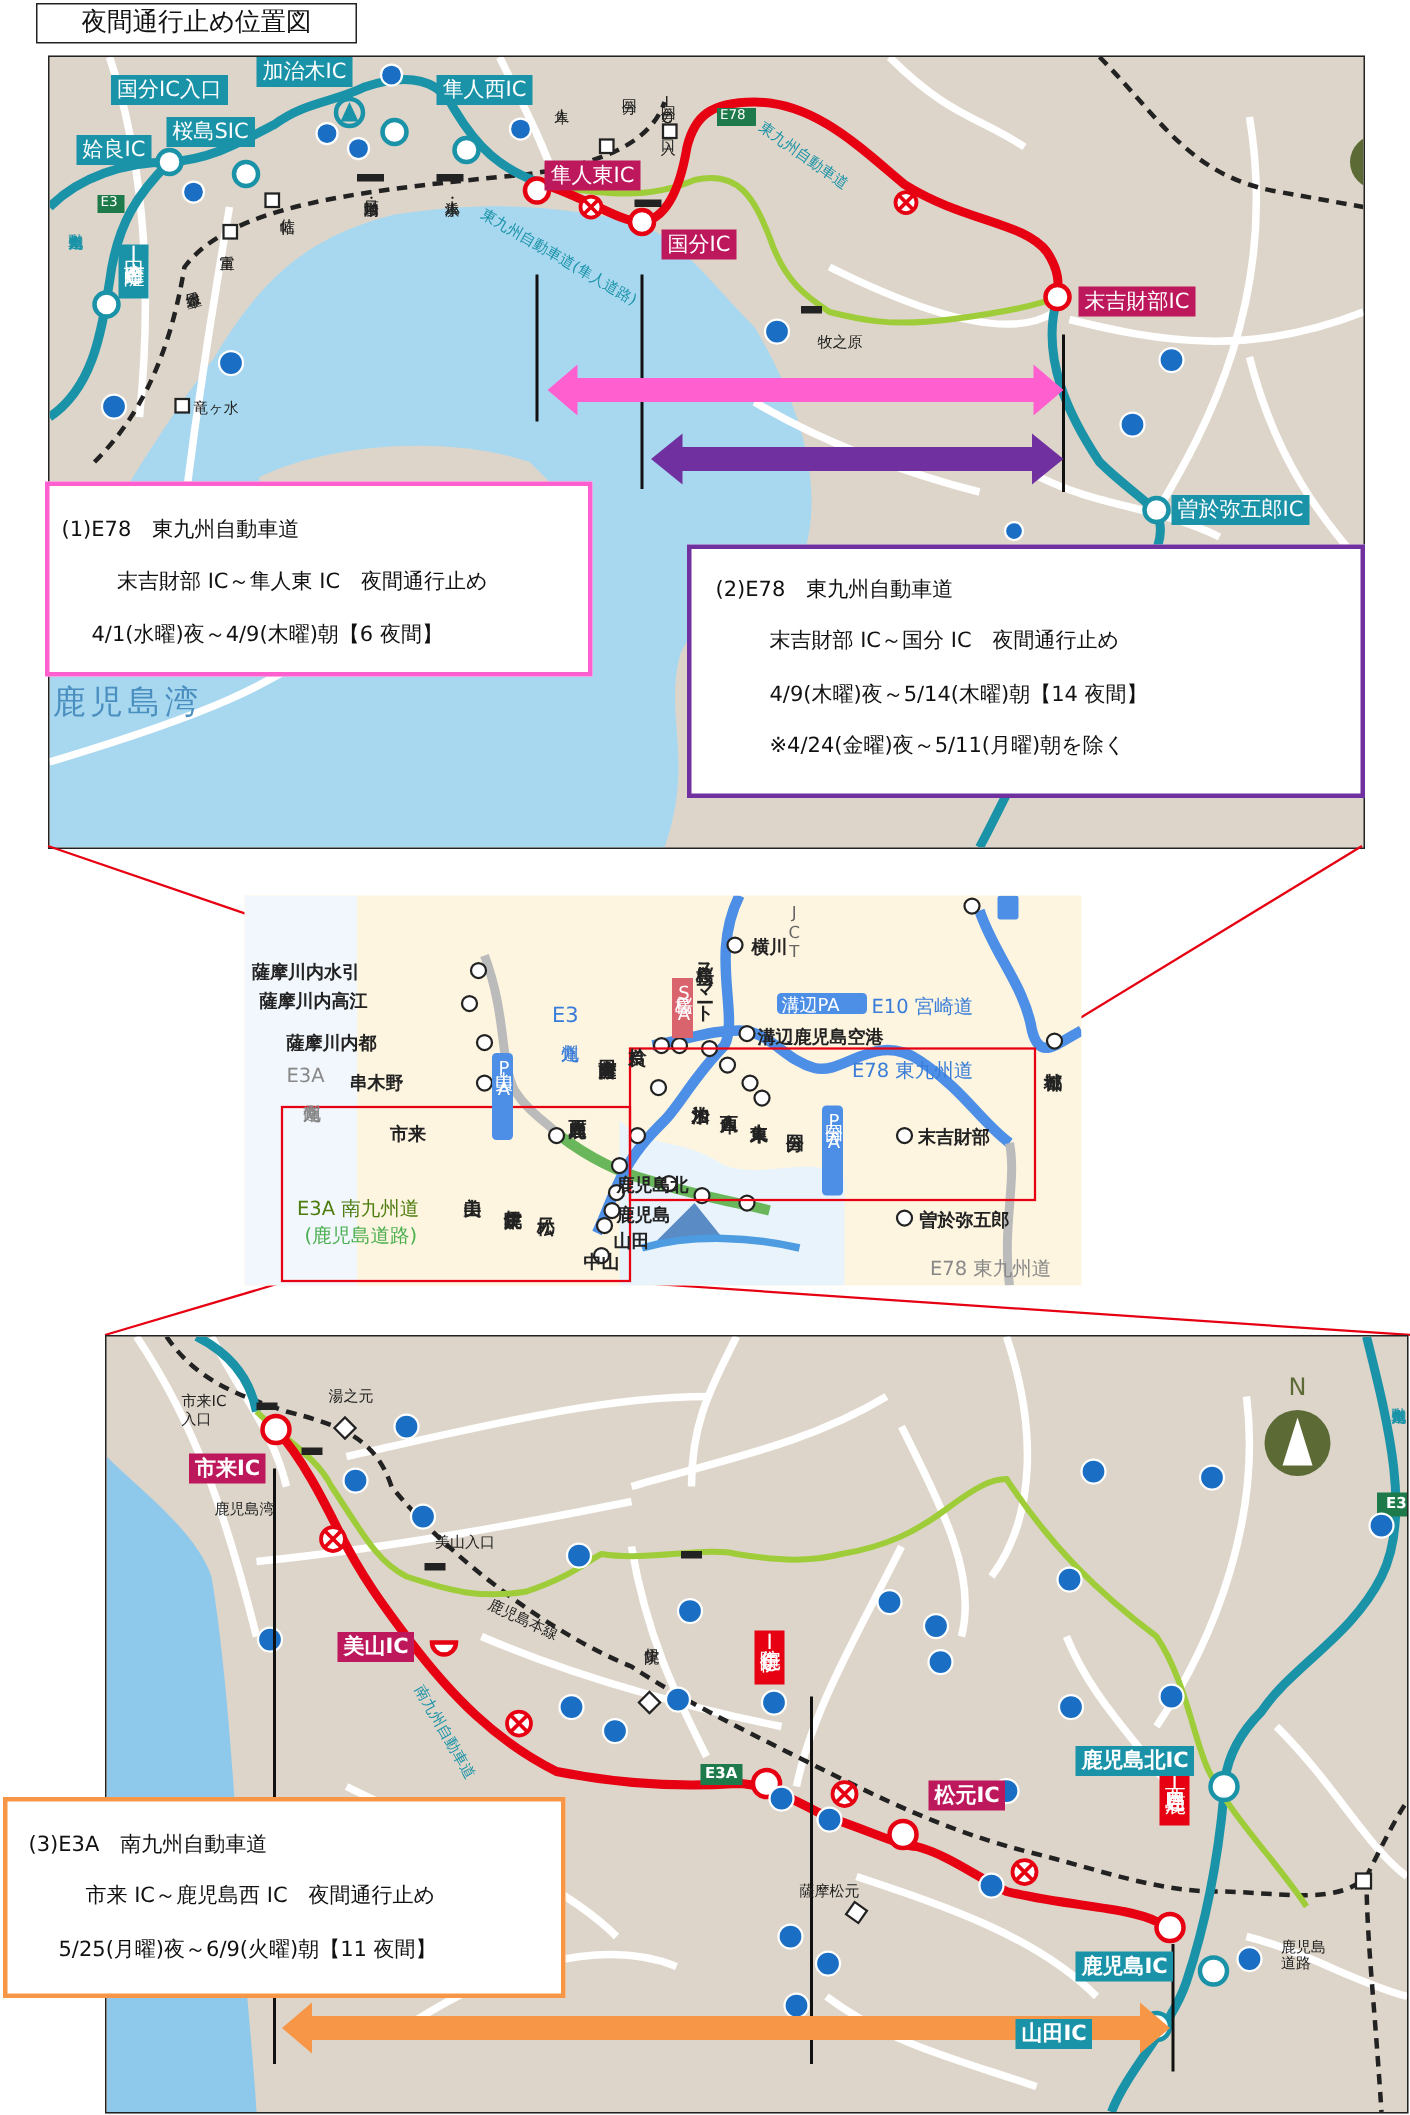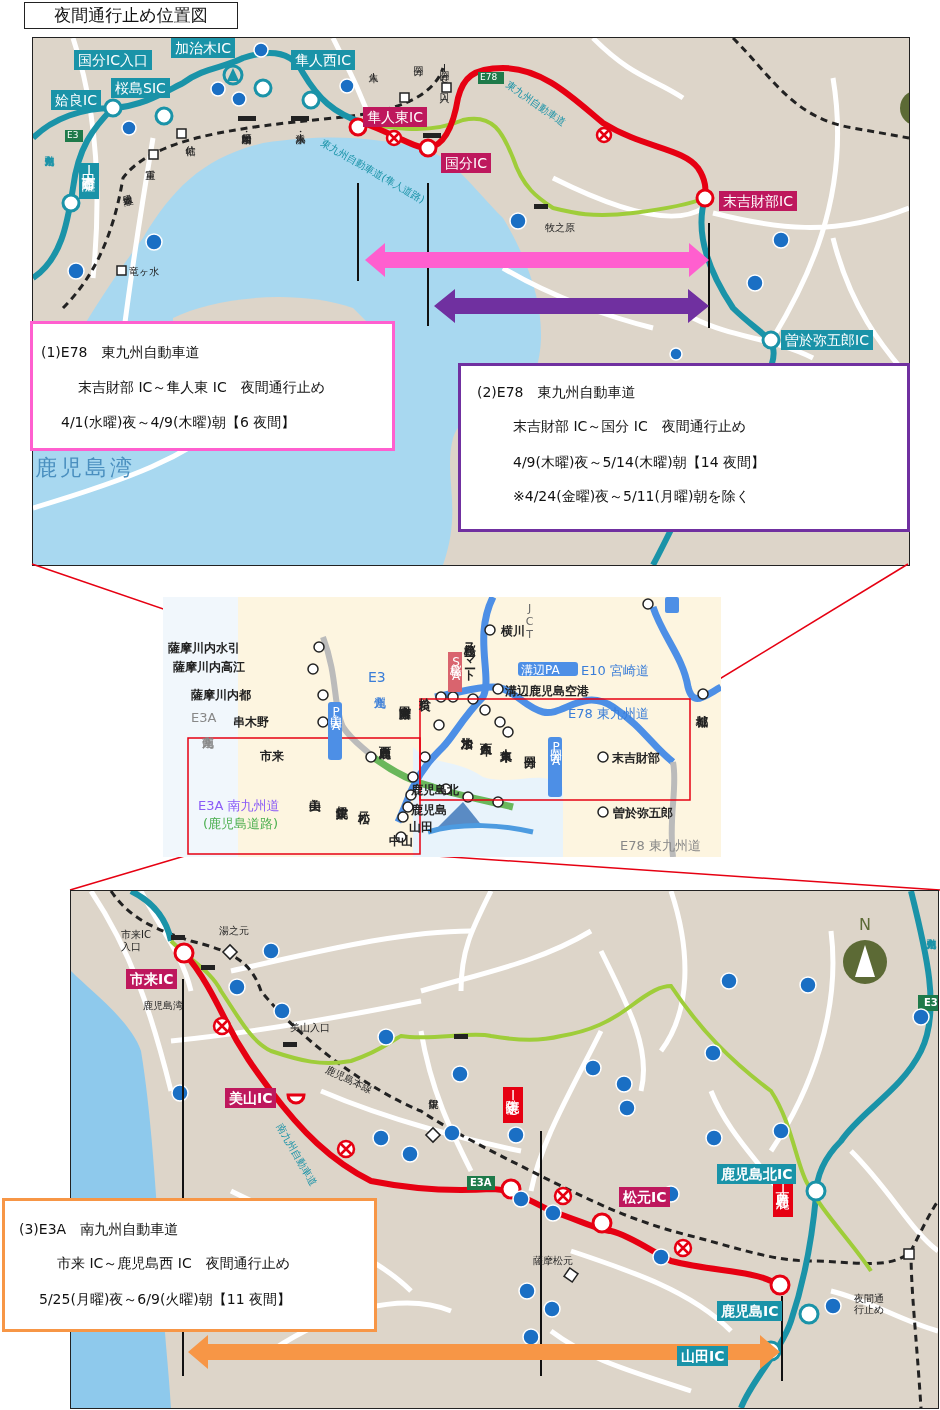--- a/index.html
+++ b/index.html
@@ -235,21 +235,21 @@
   <span class="mm-vtxt" style="left:38px;top:130px;color:#888;font-weight:normal;">南九州道</span>
   <span class="mm-txt" style="left:97px;top:151px;">市来</span>
   <span class="mm-vtxt" style="left:145px;top:192px;">美山</span>
   <span class="mm-vtxt" style="left:172px;top:200px;">伊集院</span>
   <span class="mm-vtxt" style="left:194px;top:205px;">松元</span>
   <span class="mm-vtxt" style="left:215px;top:140px;">鹿児島西</span>
   <span class="mm-txt" style="left:248px;top:185px;">鹿児島北</span>
   <span class="mm-txt" style="left:248px;top:205px;">鹿児島</span>
   <span class="mm-txt" style="left:246px;top:222px;">山田</span>
   <span class="mm-txt" style="left:226px;top:236px;">中山</span>
-  <span class="mm-txt" style="left:35px;top:200px;color:#8b5cf6;font-weight:normal;font-size:13px;">E3A 南九州道</span>
+  <span class="mm-txt" style="left:35px;top:200px;color:#4d7c0f;font-weight:normal;font-size:13px;">E3A 南九州道</span>
   <span class="mm-txt" style="left:40px;top:218px;color:#4caf50;font-weight:normal;font-size:13px;">(鹿児島道路)</span>
   <span class="mm-txt" style="left:205px;top:72px;color:#3a7dd8;font-weight:normal;font-size:14px;">E3</span>
   <span class="mm-vtxt" style="left:210px;top:90px;color:#3a7dd8;font-weight:normal;">九州道</span>
   <span class="mm-vtxt" style="left:166px;top:108px;color:#fff;font-weight:normal;">美山PA</span>
   <span class="mm-vtxt" style="left:235px;top:100px;">薩摩吉田</span>
   <span class="mm-vtxt" style="left:255px;top:92px;">姶良</span>
   <span class="mm-vtxt" style="left:286px;top:58px;color:#fff;font-weight:normal;">桜島SA</span>
   <span class="mm-vtxt" style="left:300px;top:37px;">桜島スマート</span>
   <span class="mm-vtxt" style="left:297px;top:130px;">加治木</span>
   <span class="mm-vtxt" style="left:316px;top:137px;">隼人西</span>
@@ -398,21 +398,21 @@
   <span class="lbl teal bold" style="left:606px;top:455px;">山田IC</span>
   <span class="small" style="left:399px;top:286px;color:#fff;font-weight:bold;">E3A</span>
   <span class="small" style="left:853px;top:106px;color:#fff;font-weight:bold;">E3</span>
   <span class="small" style="left:148px;top:33px;">湯之元</span>
   <span class="small" style="left:72px;top:108px;">鹿児島湾</span>
   <span class="small" style="left:219px;top:130px;">美山入口</span>
   <span class="small" style="left:258px;top:172px;transform:rotate(25deg);transform-origin:left top;">鹿児島本線</span>
   <span class="vsmall" style="left:357px;top:200px;">伊集院</span>
   <span class="small" style="left:214px;top:230px;color:#1a93a8;transform:rotate(60deg);transform-origin:left top;">南九州自動車道</span>
   <span class="small" style="left:462px;top:363px;">薩摩松元</span>
-  <span class="small" style="left:783px;top:402px;width:36px;white-space:normal;line-height:11px;">夜間通行止め</span>
+  <span class="small" style="left:783px;top:402px;width:36px;white-space:normal;line-height:11px;">鹿児島道路</span>
   <span class="vsmall" style="left:855px;top:40px;color:#1a93a8;">九州自動車道</span>
   <span class="small" style="left:788px;top:24px;font-size:16px;color:#5c6a35;">N</span>
 </div>
 
 <div class="info-box" style="left:2px;top:1198px;width:369px;height:128px;border:3px solid #f79646;">
   <span class="line" style="left:14px;top:20px;">(3)E3A　南九州自動車道</span>
   <span class="line" style="left:52px;top:54px;">市来 IC～鹿児島西 IC　夜間通行止め</span>
   <span class="line" style="left:34px;top:90px;">5/25(月曜)夜～6/9(火曜)朝【11 夜間】</span>
 </div>
 

